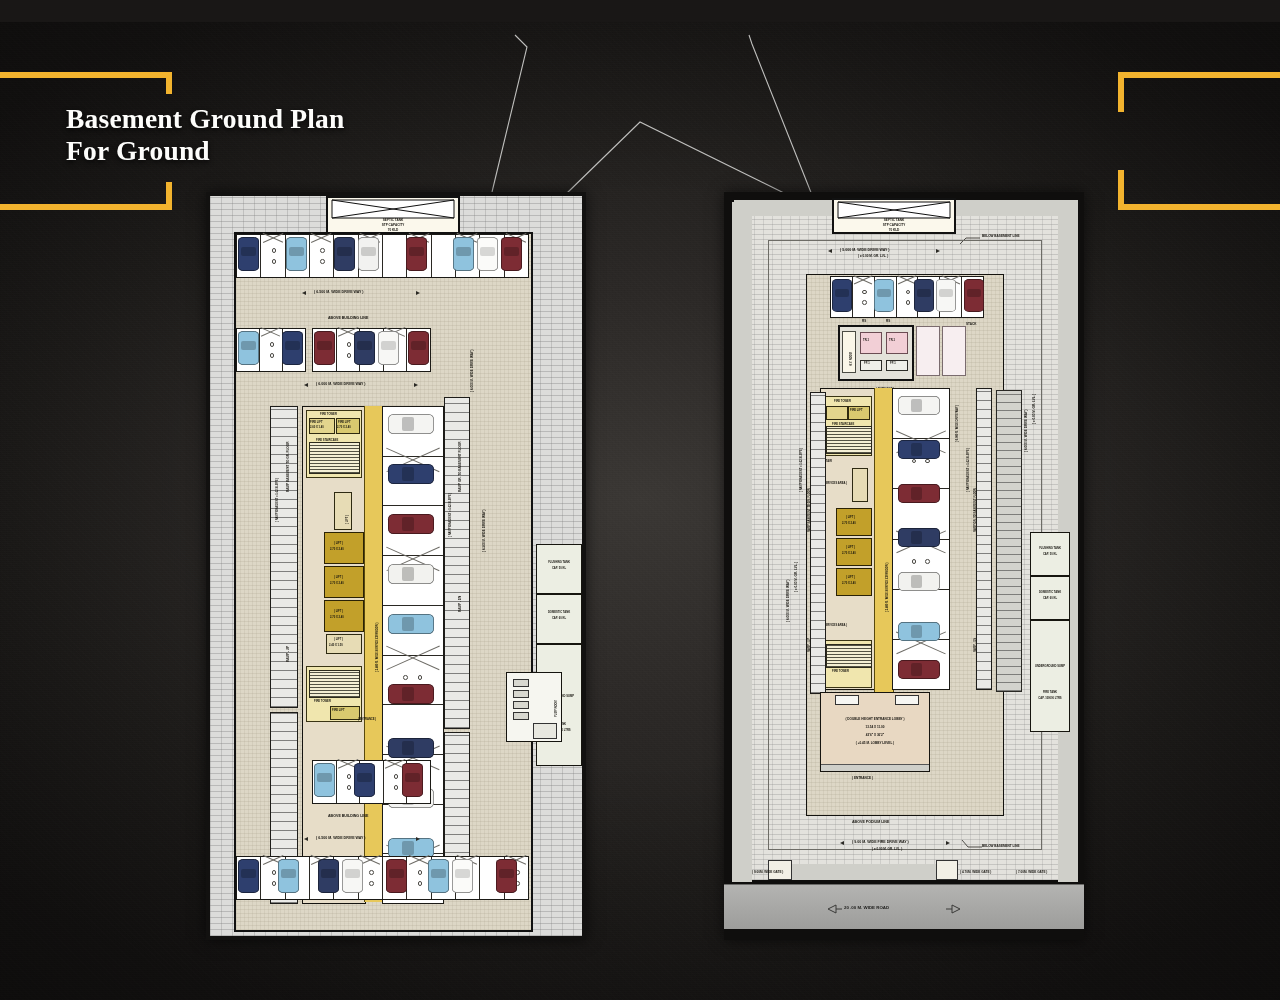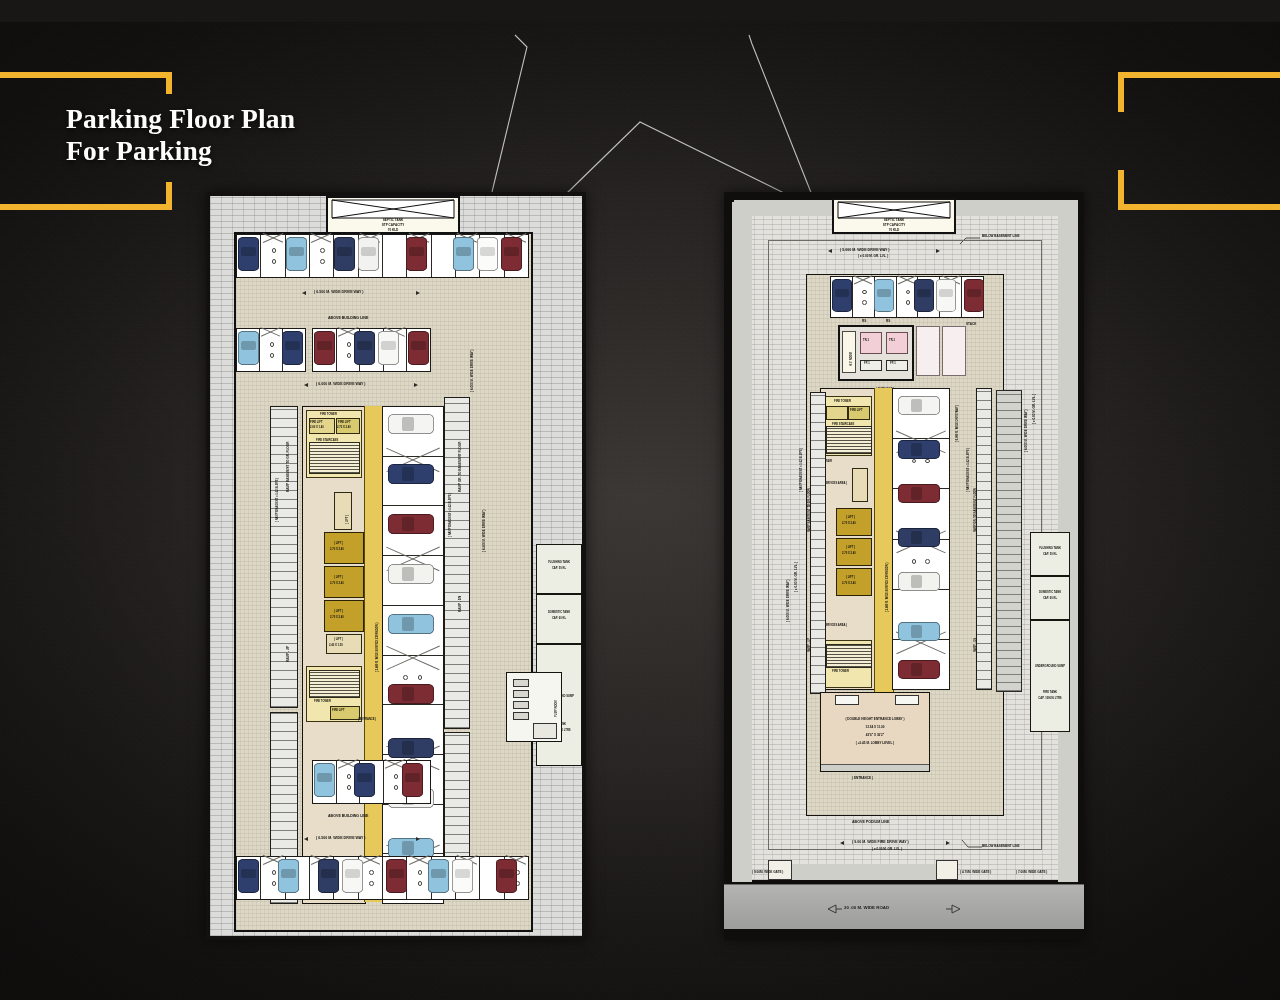--- a/index.html
+++ b/index.html
@@ -148,22 +148,22 @@
   </div>
 
   <div class="frame" style="left:1118px;top:72px;width:172px;height:138px;">
     <i class="h" style="left:0;top:0;width:172px;"></i>
     <i class="v" style="left:0;top:0;height:40px;"></i>
     <i class="h" style="left:0;top:132px;width:172px;"></i>
     <i class="v" style="left:0;top:98px;height:40px;"></i>
   </div>
 
   <div class="title" id="title-left">
-    <div>Parking Floor Plan</div>
-    <div>For Parking</div>
+    <div>Basement Ground Plan</div>
+    <div>For Ground</div>
   </div>
 
   <div class="sheet" id="sheet-basement">
 
     <div class="abs paving" style="left:4px;top:4px;right:4px;bottom:4px;"></div>
 
     <div class="abs ol2" style="left:120px;top:4px;width:130px;height:34px;background:#fbf8ec;">
       <svg width="130" height="34" style="position:absolute;left:0;top:0">
         <polygon points="4,2 126,2 126,20 4,20" fill="#ffffff" stroke="#111" stroke-width="1"></polygon>
         <line x1="4" y1="2" x2="126" y2="20" stroke="#111" stroke-width="1"></line>

